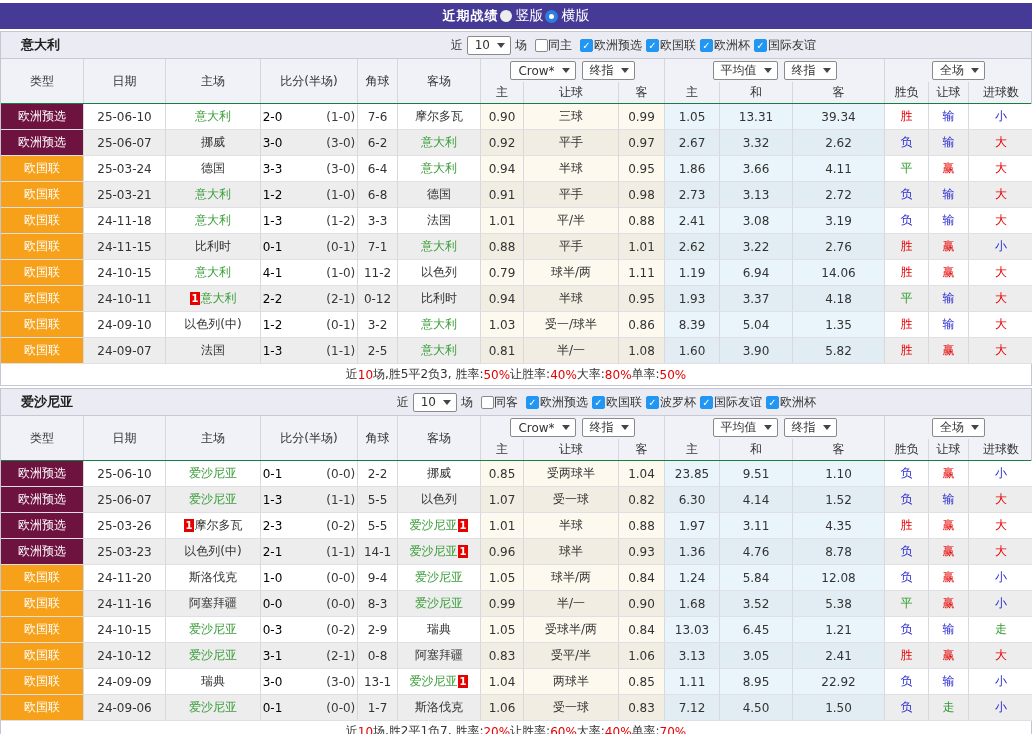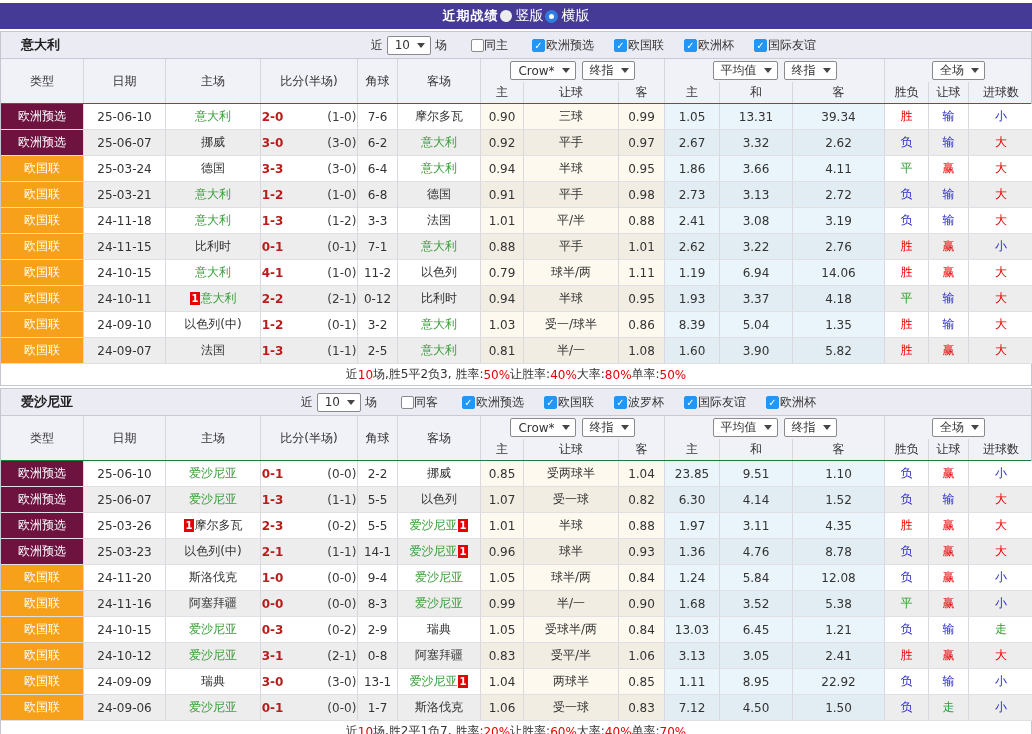--- a/index.html
+++ b/index.html
@@ -21,21 +21,21 @@
 
   
   .team-section { border: 1px solid #c6c6d2; margin-top: 2px; }
   .sec-row {
     height: 27px; background: #EBEBF3; display: flex; align-items: center;
     border-bottom: 1px solid #c9c9d4;
   }
   .team-name { font-weight: bold; font-size: 13px; color: #222; padding-left: 20px; }
   .sec-filter { margin-left: auto; margin-right: 215px; display: flex; align-items: center; gap: 4px; }
   .comps { display: inline-flex; align-items: center; }
-  .comp { display: inline-flex; align-items: center; margin-left: 20px; cursor: pointer; }
+  .comp { display: inline-flex; align-items: center; margin-left: 4px; cursor: pointer; }
   .cb { width: 13px; height: 13px; display: inline-flex; align-items: center; justify-content: center; border-radius: 2px; }
   .cb.ck { background: #2196F3; border: 1px solid #2196F3; color: #fff; font-size: 10px; font-weight: bold; margin-right: 1px; }
   .cb.un { background: #fff; border: 1px solid #8a8a8a; }
 
   
   .sel {
     display: inline-flex; align-items: center; gap: 7px; background: #fff;
     border: 1px solid #8a8a8a; border-radius: 2px; height: 19px;
     padding: 0 5px 0 7px; cursor: pointer; white-space: nowrap;
   }
@@ -66,21 +66,21 @@
   .cell:last-child { border-right: none; }
   .row:nth-child(even) .cell { background: #EDEDED; }
   .cell.cream { background: #FDF9EF; }
   .row:nth-child(even) .cell.cream { background: #F2EDE2; }
   .cell.lblue { background: #EAF5FB; }
   .row:nth-child(even) .cell.lblue { background: #E2EDF3; }
   .cell.type { color: #fff; }
   .cell.type.m, .row:nth-child(even) .cell.type.m { background: #6E1240; }
   .cell.type.o, .row:nth-child(even) .cell.type.o { background: #F7A11A; }
   .g-team { color: #3C9E3C; }
-  .sf { color: #b91c1c; font-weight: bold; }
+  .sf { color: #000000; }
   .sh { color: #3a3a3a; padding-left: 44px; }
   .t-r { color: #E60000; }
   .t-b { color: #2A2AD0; }
   .t-g { color: #2E9B2E; }
   .badge {
     background: #E60000; color: #fff; font-size: 10px; font-weight: bold;
     height: 13px; line-height: 13px; padding: 0 2px; display: inline-block;
   }
 
   

